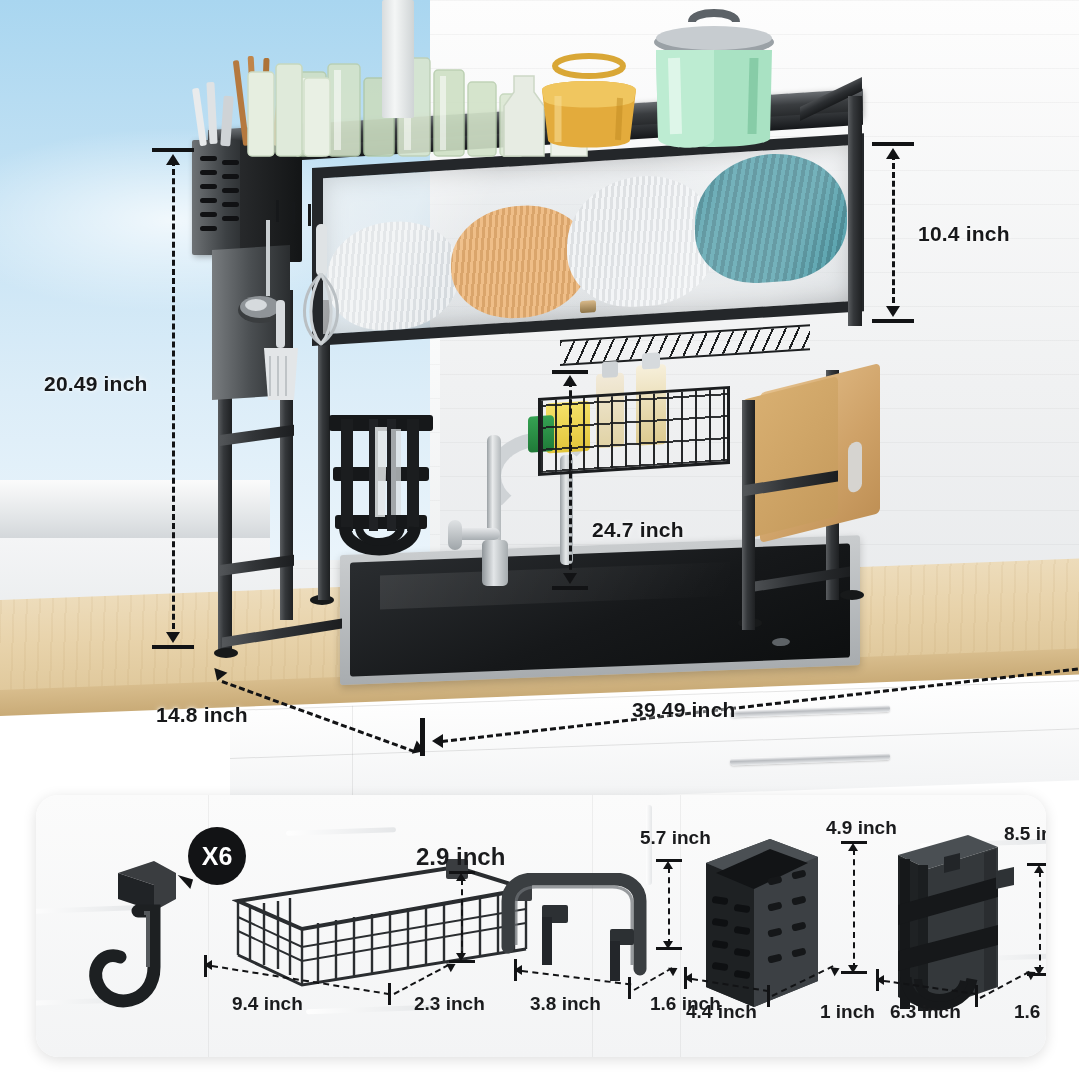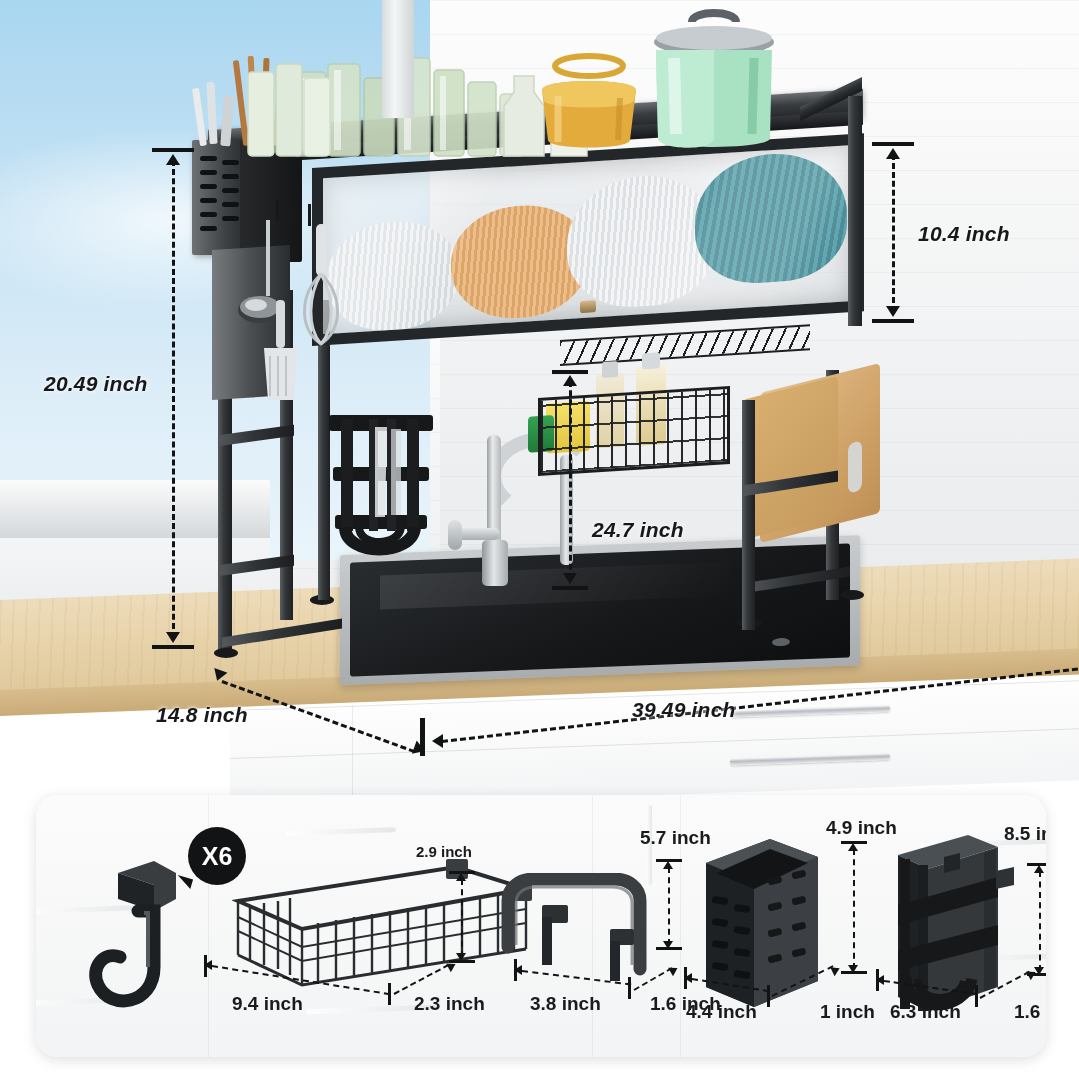--- a/index.html
+++ b/index.html
@@ -205,21 +205,20 @@
   
   .cbboard{position:absolute;border-radius:4px;}
 
   
   .dim-label{
     position:absolute;
     font-weight:bold;color:#17181a;
     letter-spacing:.2px;
     white-space:nowrap;
     text-shadow:0 0 3px rgba(255,255,255,.85),0 0 6px rgba(255,255,255,.7);
-    font-style:italic;
   }
   .dash-v{
     position:absolute;width:0;
     border-left:3px dashed #121315;
   }
   .dash-d{position:absolute;height:0;border-top:3px dashed #121315;transform-origin:left center;}
   .cap{position:absolute;background:#121315;}
   .arr-up,.arr-down,.arr-left,.arr-right{position:absolute;width:0;height:0;}
   .arr-up{border-left:7px solid transparent;border-right:7px solid transparent;border-bottom:11px solid #121315;}
   .arr-down{border-left:7px solid transparent;border-right:7px solid transparent;border-top:11px solid #121315;}
@@ -539,21 +538,21 @@
           <path d="M18 48 L18 104 M32 46 L32 108 M46 44 L46 112 M58 41 L58 118
                    M86 66 L86 126 M104 63 L104 122 M122 60 L122 119 M140 57 L140 116
                    M158 54 L158 113 M176 51 L176 110 M194 48 L194 107 M212 45 L212 104
                    M230 42 L230 101 M248 39 L248 98 M266 36 L266 95 M282 34 L282 93"></path>
           <path d="M6 74 L70 104 L294 66" stroke-width="2"></path>
           <path d="M6 60 L70 90 L294 52" stroke-width="2"></path>
         </g>
         <rect x="214" y="2" width="22" height="20" rx="2" fill="#3a3d40"></rect>
         <rect x="282" y="24" width="18" height="20" rx="2" fill="#3a3d40"></rect>
       </svg>
-      <div class="acc-dim" style="left:380px;top:48px;font-size:15px;">
+      <div class="acc-dim" style="left:380px;top:48px;font-size:24px;">
         <span>2.9 inch</span>
       </div>
       <div class="dash-v" style="left:425px;top:84px;height:78px;border-left-width:2px;"></div>
       <div class="arr-up" style="left:420px;top:78px;border-left-width:5px;border-right-width:5px;border-bottom-width:8px;"></div>
       <div class="arr-down" style="left:420px;top:158px;border-left-width:5px;border-right-width:5px;border-top-width:8px;"></div>
       <div class="cap" style="left:413px;top:76px;width:26px;height:3px;"></div>
       <div class="cap" style="left:413px;top:165px;width:26px;height:3px;"></div>
 
       <div class="acc-dim" style="left:196px;top:198px;font-size:19px;">
         <span>9.4 inch</span>

